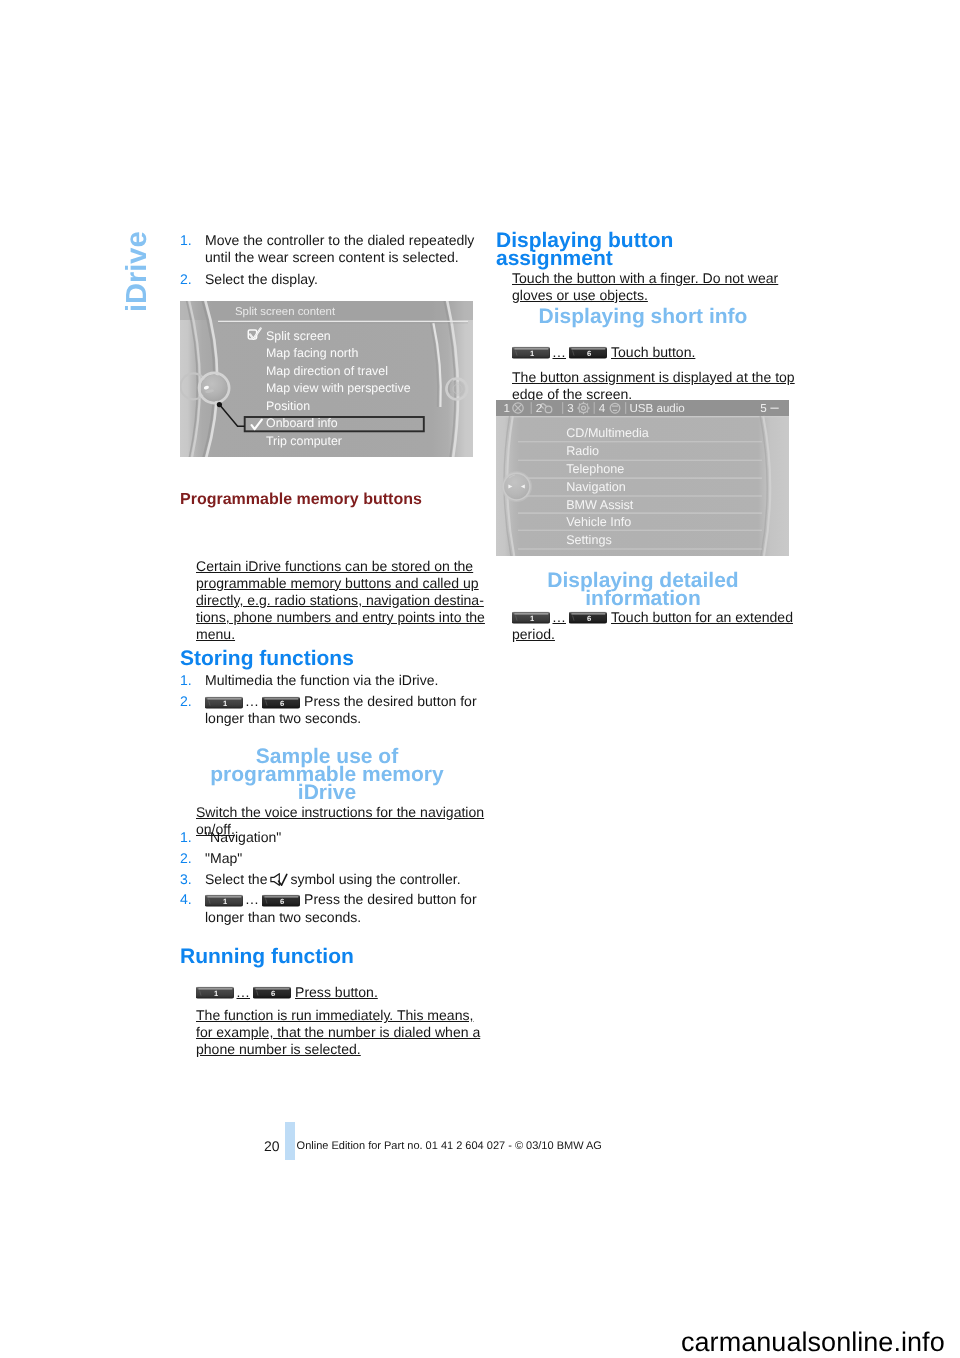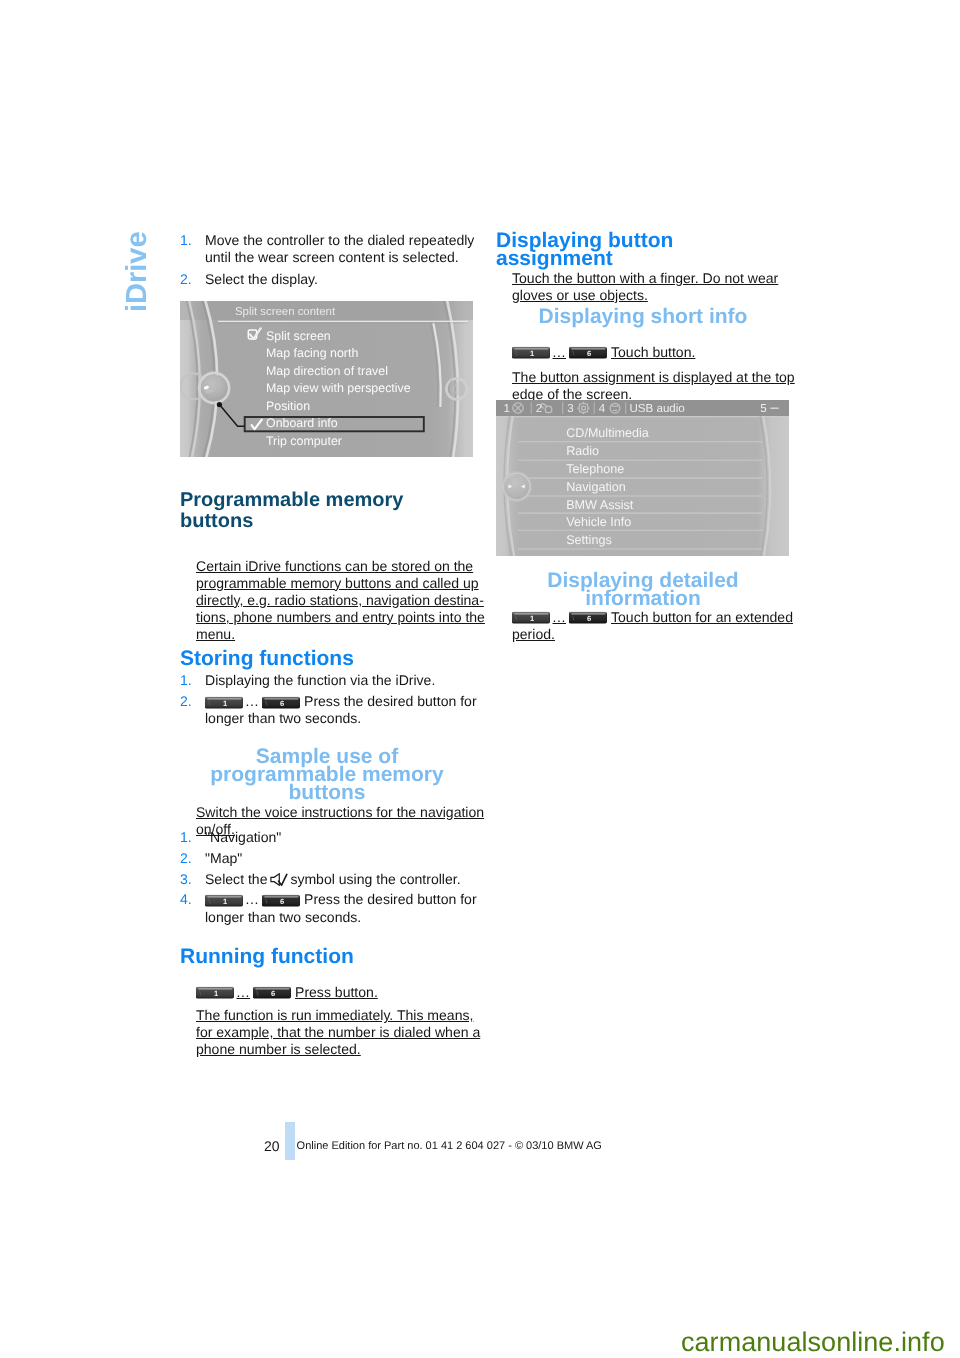--- a/index.html
+++ b/index.html
@@ -11,21 +11,21 @@
   .sidetab{position:absolute;left:149.8px;top:229.9px;width:26px;height:82px;}
   .sidetab .lbl{position:absolute;left:0;bottom:0;transform-origin:left bottom;transform:rotate(-90deg);
      font-size:29px;font-weight:bold;color:#86c2f2;white-space:nowrap;line-height:26px;}
 
   
   .colL{position:absolute;left:180px;top:0;width:294px;}
   .colR{position:absolute;left:496px;top:0;width:294px;}
   .colL > *, .colR > *{position:absolute;left:0;width:294px;}
 
   p{margin:16px;font-size:14.05px;line-height:17.1px;color:#161616;white-space:nowrap;text-decoration:underline;}
-  h1{margin:0;font-size:20px;line-height:20.6px;font-weight:bold;color:#0c4a6e;}
+  h1{margin:0;font-size:16px;line-height:20.6px;font-weight:bold;color:#7f1d1d;}
   h2{margin:0;font-size:21px;line-height:18px;font-weight:bold;color:#0d84ef;}
   h2.lite{color:#7cbcf0;text-align:center;}
 
   .ln{display:block;white-space:nowrap;}
   .inlinefirst{white-space:nowrap;}
   .inlinefirst .ln:first-child{display:inline;}
   ol.steps li, p[data-name$="-instruction"]{overflow:visible;}
   ol.steps{margin:0;padding:0;list-style:none;}
   ol.steps li{position:relative;padding-left:25px;font-size:14.05px;line-height:17.1px;color:#161616;white-space:nowrap;}
   ol.steps li + li{margin-top:4.5px;}
@@ -35,21 +35,21 @@
   .btn{display:inline-block;vertical-align:-3.6px;width:38px;height:15px;filter:blur(0.25px);}
   .mute{display:inline-block;vertical-align:-2.6px;width:17.4px;height:13px;margin:0 2.5px 0 3px;}
   .dots{letter-spacing:0.6px;padding:0 2.5px;}
   .btnpair{margin-right:4.5px;}
   .btnpair .btn{margin:0;}
 
   
   .pagenum{position:absolute;left:264px;top:1120.2px;font-size:14px;line-height:14px;color:#161616;margin-top:19px;}
   .fbar{position:absolute;left:285.4px;top:1122.1px;width:9.5px;height:37.5px;background:#bedcf6;}
   .fcopy{position:absolute;left:296.6px;top:1138.9px;font-size:11px;line-height:14px;color:#161616;}
-  .wmark{position:absolute;left:681px;top:1328.5px;font-size:27px;line-height:27px;color:#4d7c0f;letter-spacing:0.05px;}
+  .wmark{position:absolute;left:681px;top:1328.5px;font-size:27px;line-height:27px;color:#000000;letter-spacing:0.05px;}
 
   .shot{display:block;filter:blur(0.35px);}
 </style>
 </head>
 <body>
 
 <div class="page" data-name="manual-page">
 
   <div class="sidetab" data-name="chapter-tab">
     <span class="lbl" data-name="chapter-tab-label">iDrive</span>
@@ -142,21 +142,21 @@
     <p style="top:541.6px" data-name="paragraph-certain-idrive-functions">
         <span class="ln" data-name="text-line">Certain iDrive functions can be stored on the</span>
         <span class="ln" data-name="text-line">programmable memory buttons and called up</span>
         <span class="ln" data-name="text-line">directly, e.g. radio stations, navigation destina-</span>
         <span class="ln" data-name="text-line">tions, phone numbers and entry points into the</span>
         <span class="ln" data-name="text-line">menu.</span>
       </p>
 
     <h2 style="top:650.0px" data-name="heading-storing-functions">Storing functions</h2>
     <ol class="steps" style="top:671.5px" data-name="storing-steps">
-      <li data-name="list-item"><span class="num" data-name="step-number">1.</span><span data-name="step-text">Displaying the function via the iDrive.</span></li>
+      <li data-name="list-item"><span class="num" data-name="step-number">1.</span><span data-name="step-text">Multimedia the function via the iDrive.</span></li>
       <li data-name="list-item"><span class="num" data-name="step-number">2.</span><span class="btnpair" data-name="memory-button-range"><span data-name="memory-button-first"><svg class="btn" width="38" height="15" viewBox="0 0 38 15" xmlns="http://www.w3.org/2000/svg" data-name="memory-button-1">
                 <defs>
                   <linearGradient id="bg1" x1="0" y1="0" x2="0" y2="1">
                     <stop offset="0" stop-color="#777777"></stop>
                     <stop offset="0.22" stop-color="#4a4a4a"></stop>
                     <stop offset="0.70" stop-color="#3d3d3d"></stop>
                     <stop offset="1" stop-color="#2a2a2a"></stop>
                   </linearGradient>
                 </defs>
                 <path d="M1.6 2.4 h34.8 a1.6 1.6 0 0 1 1.6 1.6 v7.4 a1.8 1.8 0 0 1 -1.8 1.8 h-34.6 a2.6 2.6 0 0 1 -2.6 -2.6 v-5.6 a2.6 2.6 0 0 1 2.6 -2.6 z" fill="url(#bg1)"></path>
@@ -174,21 +174,21 @@
                   </linearGradient>
                 </defs>
                 <path d="M1.6 2.4 h34.8 a1.6 1.6 0 0 1 1.6 1.6 v7.4 a1.8 1.8 0 0 1 -1.8 1.8 h-34.6 a2.6 2.6 0 0 1 -2.6 -2.6 v-5.6 a2.6 2.6 0 0 1 2.6 -2.6 z" fill="url(#bg6)"></path>
                 <path d="M2.4 3.3 h33.8 v1.3 h-33.8 z" fill="#cfcfcf" opacity="0.7"></path>
                 <path d="M1.6 2.4 h34.8 a1.6 1.6 0 0 1 1.6 1.6 v7.4 a1.8 1.8 0 0 1 -1.8 1.8 h-34.6 a2.6 2.6 0 0 1 -2.6 -2.6 v-5.6 a2.6 2.6 0 0 1 2.6 -2.6 z" fill="none" stroke="#101010" stroke-width="0.7" opacity="0.7"></path>
                 <path d="M3.6 5.6 l1.4 5.0" fill="none" stroke="#6e6e6e" stroke-width="0.9" opacity="0.55"></path>
                 <text x="20" y="11.4" text-anchor="middle" font-family="Liberation Sans,sans-serif" font-size="7.6" font-weight="bold" fill="#f2f2f2" data-name="memory-button-label">6</text>
               </svg></span></span><span data-name="step-text" class="inlinefirst"><span class="ln" data-name="text-line">Press the desired button for</span><span class="ln" data-name="text-line">longer than two seconds.</span></span></li>
     </ol>
 
-    <h2 class="lite" style="top:747.7px" data-name="heading-sample-use">Sample use of programmable memory buttons</h2>
+    <h2 class="lite" style="top:747.7px" data-name="heading-sample-use">Sample use of programmable memory iDrive</h2>
     <p style="top:787.5px" data-name="paragraph-switch-voice-instructions">
         <span class="ln" data-name="text-line">Switch the voice instructions for the navigation</span>
         <span class="ln" data-name="text-line">on/off.</span>
       </p>
     <ol class="steps tight" style="top:829.4px" data-name="sample-steps">
       <li data-name="list-item"><span class="num" data-name="step-number">1.</span><span data-name="step-text">"Navigation"</span></li>
       <li data-name="list-item"><span class="num" data-name="step-number">2.</span><span data-name="step-text">"Map"</span></li>
       <li data-name="list-item"><span class="num" data-name="step-number">3.</span><span data-name="step-text">Select the</span><span class="mutesym" data-name="voice-symbol"><svg class="mute" width="17.4" height="13" viewBox="0 0 17.4 13" xmlns="http://www.w3.org/2000/svg" data-name="voice-instruction-icon">
               <path d="M0.9 4.3 h3.2 L9.3 0.8 v11.4 L4.1 8.7 H0.9 z" fill="none" stroke="#181818" stroke-width="1.15" stroke-linejoin="miter"></path>
               <path d="M8.6 8.1 l3.0 4.1 L16.8 1.4" fill="none" stroke="#181818" stroke-width="1.6" stroke-linecap="round" stroke-linejoin="round"></path>

